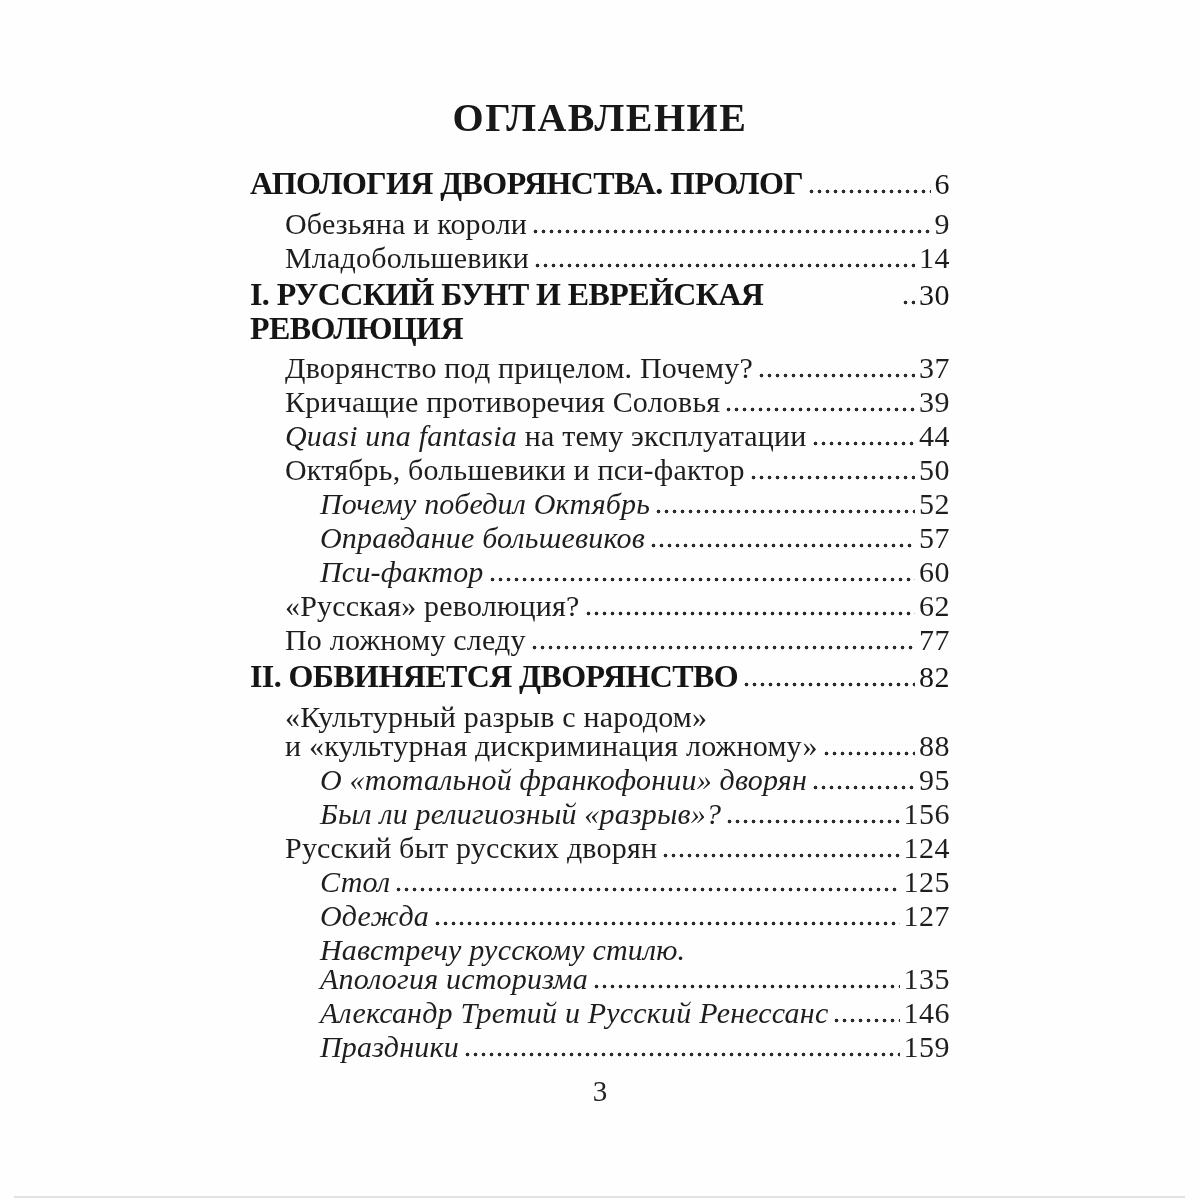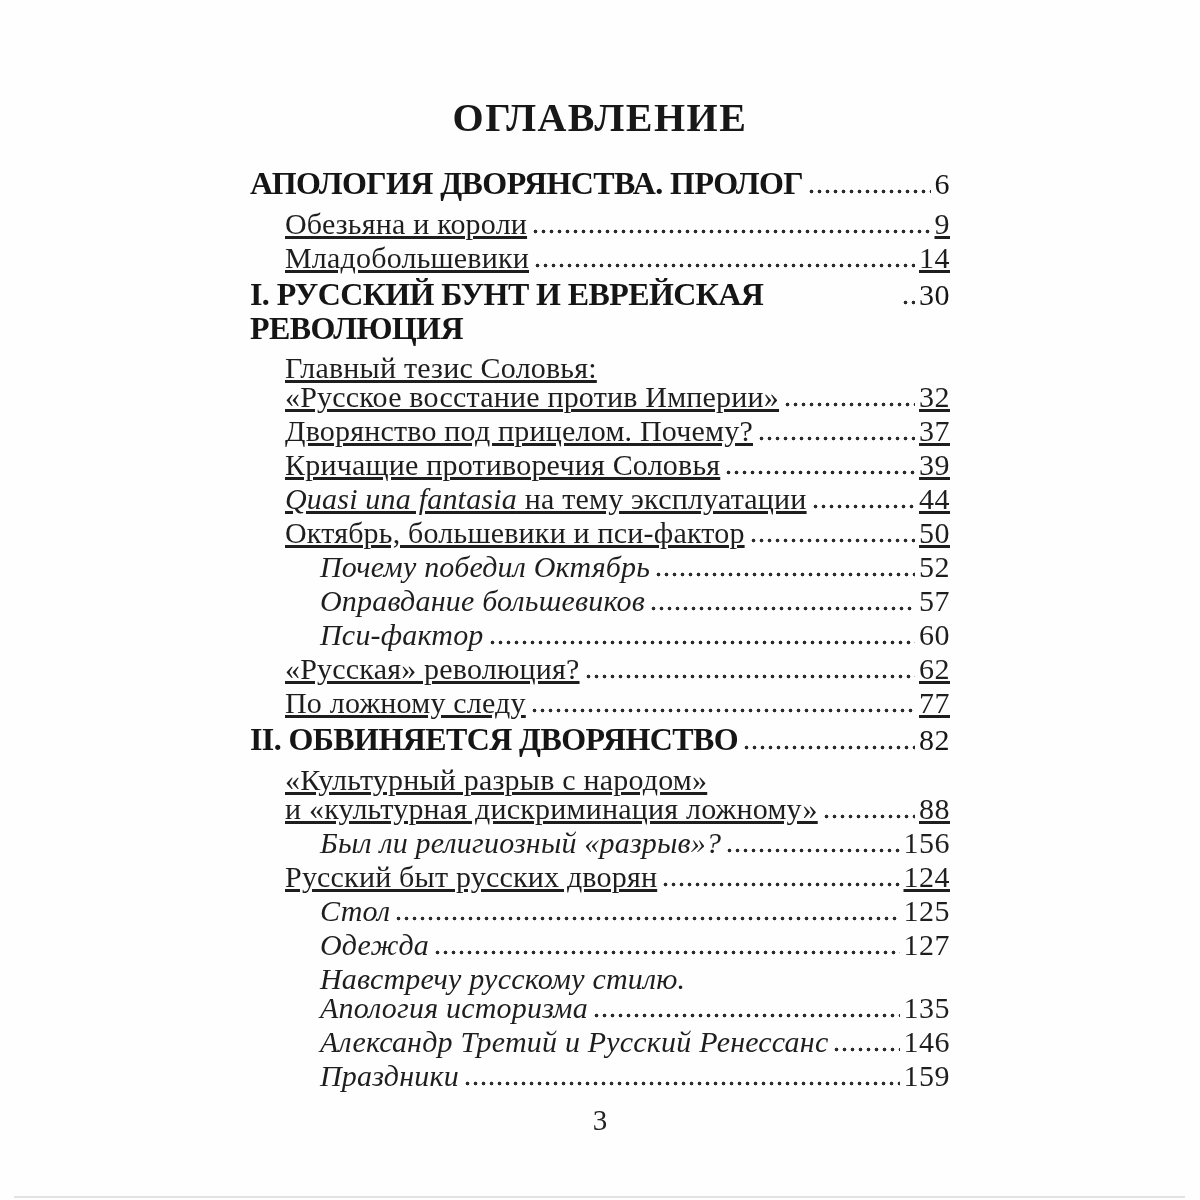--- a/index.html
+++ b/index.html
@@ -34,21 +34,21 @@
   .entry {
     margin: 0 0 5px 0;
   }
   .entry .row {
     display: flex;
     align-items: baseline;
     font-size: 30px;
     line-height: 29px;
     letter-spacing: 0.2px;
   }
-  .entry.indent-1 { padding-left: 35px; text-decoration: underline; }
+  .entry.indent-1 { padding-left: 35px; }
   .entry.indent-2 { padding-left: 70px; }
   .entry.heading .row {
     font-weight: bold;
     font-size: 32px;
     line-height: 34px;
     letter-spacing: -0.6px;
     color: #151515;
   }
   .entry.heading {
     margin-bottom: 8px;
@@ -118,30 +118,20 @@
         </div>
         <div class="entry indent-0 heading">
           <div class="row">
             <span class="txt"><span>I. РУССКИЙ БУНТ И ЕВРЕЙСКАЯ РЕВОЛЮЦИЯ</span></span>
             <span class="leader"></span>
             <span class="pg">30</span>
           </div>
         </div>
         <div class="entry indent-1">
           <div class="row">
-            <span class="txt"><span>Главный тезис Соловья:</span></span>
-          </div>
-          <div class="row">
-            <span class="txt"><span>«Русское восстание против Империи»</span></span>
-            <span class="leader"></span>
-            <span class="pg">32</span>
-          </div>
-        </div>
-        <div class="entry indent-1">
-          <div class="row">
             <span class="txt"><span>Дворянство под прицелом. Почему?</span></span>
             <span class="leader"></span>
             <span class="pg">37</span>
           </div>
         </div>
         <div class="entry indent-1">
           <div class="row">
             <span class="txt"><span>Кричащие противоречия Соловья</span></span>
             <span class="leader"></span>
             <span class="pg">39</span>
@@ -204,20 +194,27 @@
           </div>
         </div>
         <div class="entry indent-1">
           <div class="row">
             <span class="txt"><span>«Культурный разрыв с народом»</span></span>
           </div>
           <div class="row">
             <span class="txt"><span>и «культурная дискриминация ложному»</span></span>
             <span class="leader"></span>
             <span class="pg">88</span>
+          </div>
+        </div>
+        <div class="entry indent-2">
+          <div class="row">
+            <span class="txt"><span class="it">О «тотальной франкофонии» дворян</span></span>
+            <span class="leader"></span>
+            <span class="pg">95</span>
           </div>
         </div>
         <div class="entry indent-2">
           <div class="row">
             <span class="txt"><span class="it">Был ли религиозный «разрыв»?</span></span>
             <span class="leader"></span>
             <span class="pg">156</span>
           </div>
         </div>
         <div class="entry indent-1">

